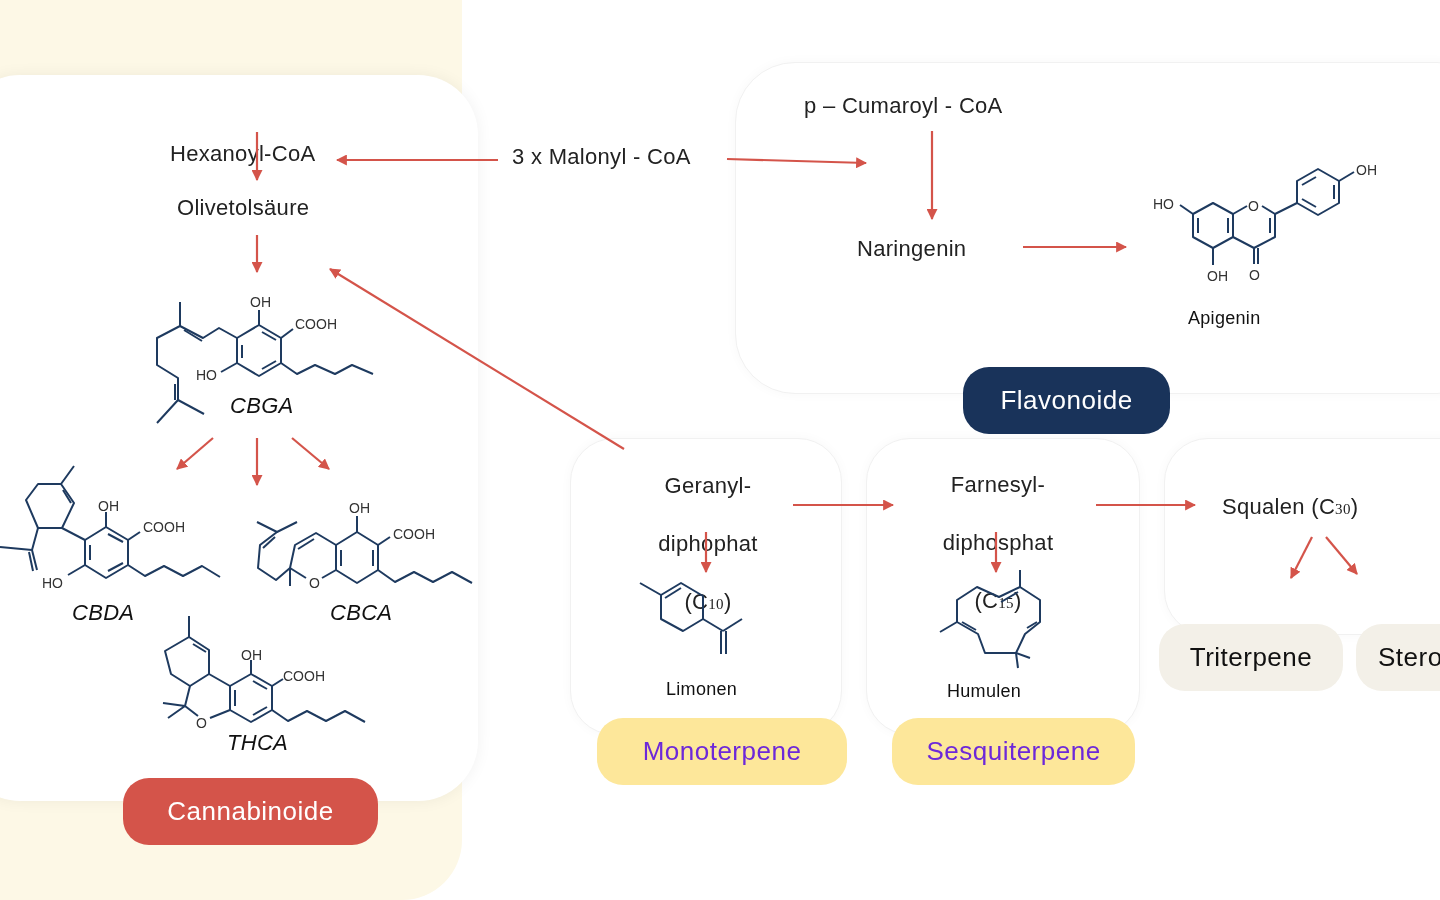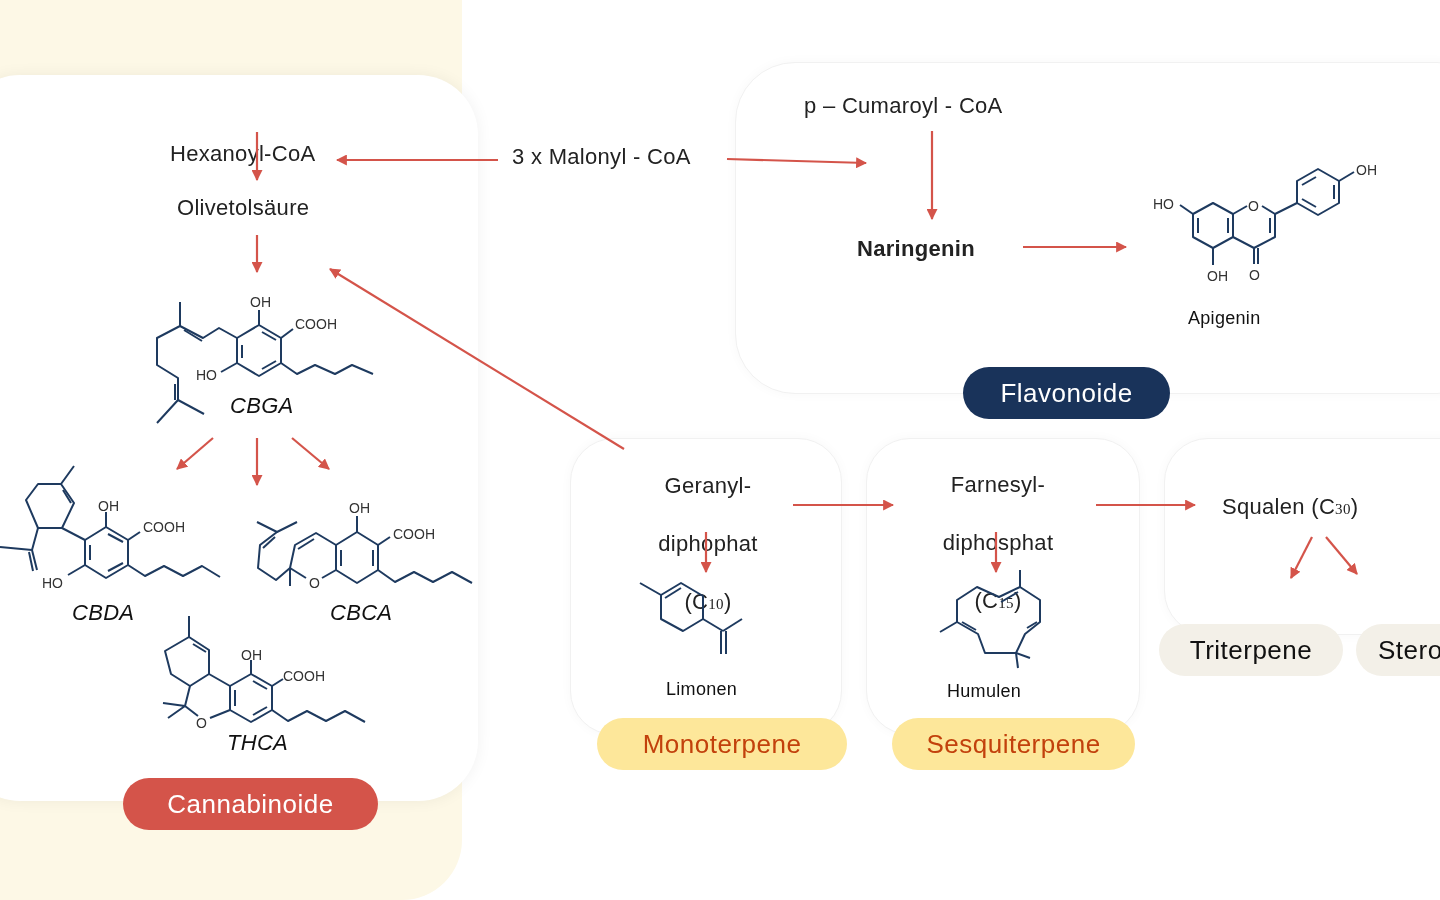--- a/index.html
+++ b/index.html
@@ -20,27 +20,27 @@
     }
     .card.soft { border: 1px solid #f1f1f1; box-shadow: 0 0 12px rgba(0,0,0,0.03); border-radius: 44px; }
     .label {
       position: absolute; font-size: 22px; color: #222;
       white-space: nowrap; text-align: center; letter-spacing: 0.3px;
     }
     .label.big { font-size: 18px; color: #111; }
     .label.mol { font-size: 22px; color: #111; font-style: italic; }
     .label.multi { white-space: pre-line; line-height: 29px; }
     .pill {
-      position: absolute; height: 52px; border-radius: 26px;
+      position: absolute; height: 67px; border-radius: 26px;
       display: flex; align-items: center; justify-content: center;
       font-size: 26px; letter-spacing: 0.5px;
     }
     .pill.red { background: #d4544a; color: #ffffff; }
     .pill.navy { background: #19335a; color: #fff; }
-    .pill.yellow { background: #fde79a; color: #c2410c; }
+    .pill.yellow { background: #fde79a; color: #6d28d9; }
     .pill.beige { background: #f3f0e8; color: #111; }
     svg.overlay { position: absolute; left: 0; top: 0; width: 1440px; height: 900px; pointer-events: none; }
     .sub { font-size: 15px; font-family: Liberation Serif, serif; }
     .chem text { font-family: "Liberation Sans", sans-serif; font-size: 14px; fill: #333; }
   </style>
 </head>
 <body>
 
 <div class="cream-bg"></div>
 
@@ -54,21 +54,21 @@
 <div class="label" style="left:177px; top:195px;">Olivetolsäure</div>
 <div class="label mol" style="left:230px; top:393px;">CBGA</div>
 <div class="label mol" style="left:72px; top:600px;">CBDA</div>
 <div class="label mol" style="left:330px; top:600px;">CBCA</div>
 <div class="label mol" style="left:227px; top:730px;">THCA</div>
 <div class="pill red" style="left:123px; top:778px; width:255px;">Cannabinoide</div>
 
 <div class="label" style="left:512px; top:144px;">3 x Malonyl - CoA</div>
 
 <div class="label" style="left:804px; top:93px;text-align:right;">p – Cumaroyl - CoA</div>
-<div class="label" style="left:857px; top:236px;font-weight:bold;">Naringenin</div>
+<div class="label" style="left:857px; top:236px;">Naringenin</div>
 <div class="label big" style="left:1188px; top:308px;">Apigenin</div>
 <div class="pill navy" style="left:963px; top:367px; width:207px;">Flavonoide</div>
 
 <div class="label multi" style="left:640px; top:442px; width:136px;">
   <div>Geranyl-</div>
   <div>diphophat</div>
   <div><span>(C</span><span class="sub">10</span><span>)</span></div>
 </div>
 <div class="label big" style="left:666px; top:679px;">Limonen</div>
 <div class="pill yellow" style="left:597px; top:718px; width:250px;">Monoterpene</div>

